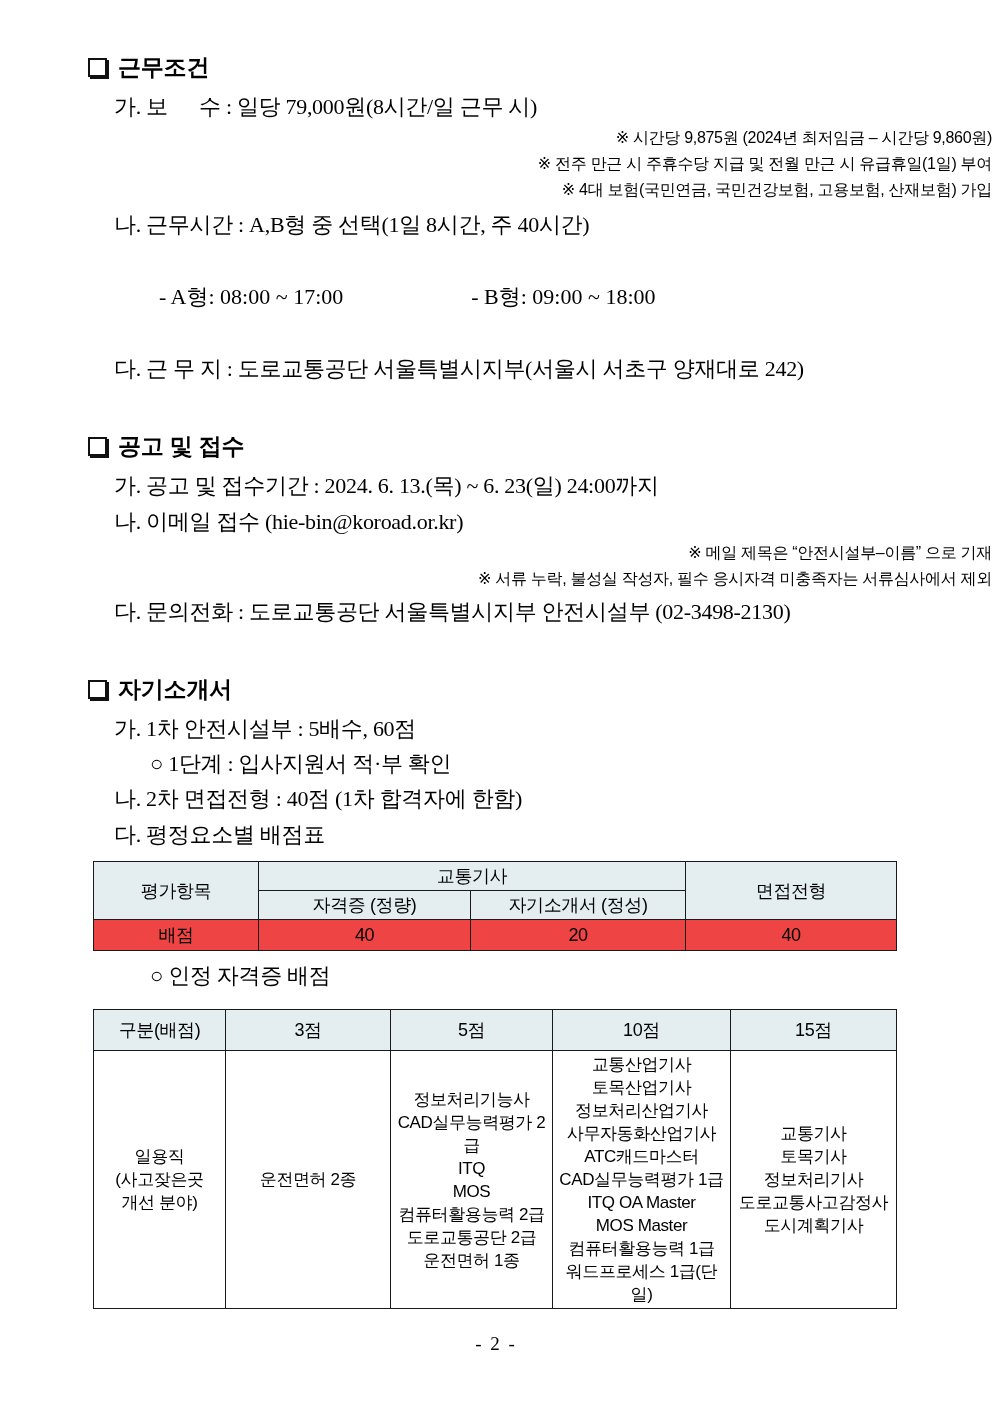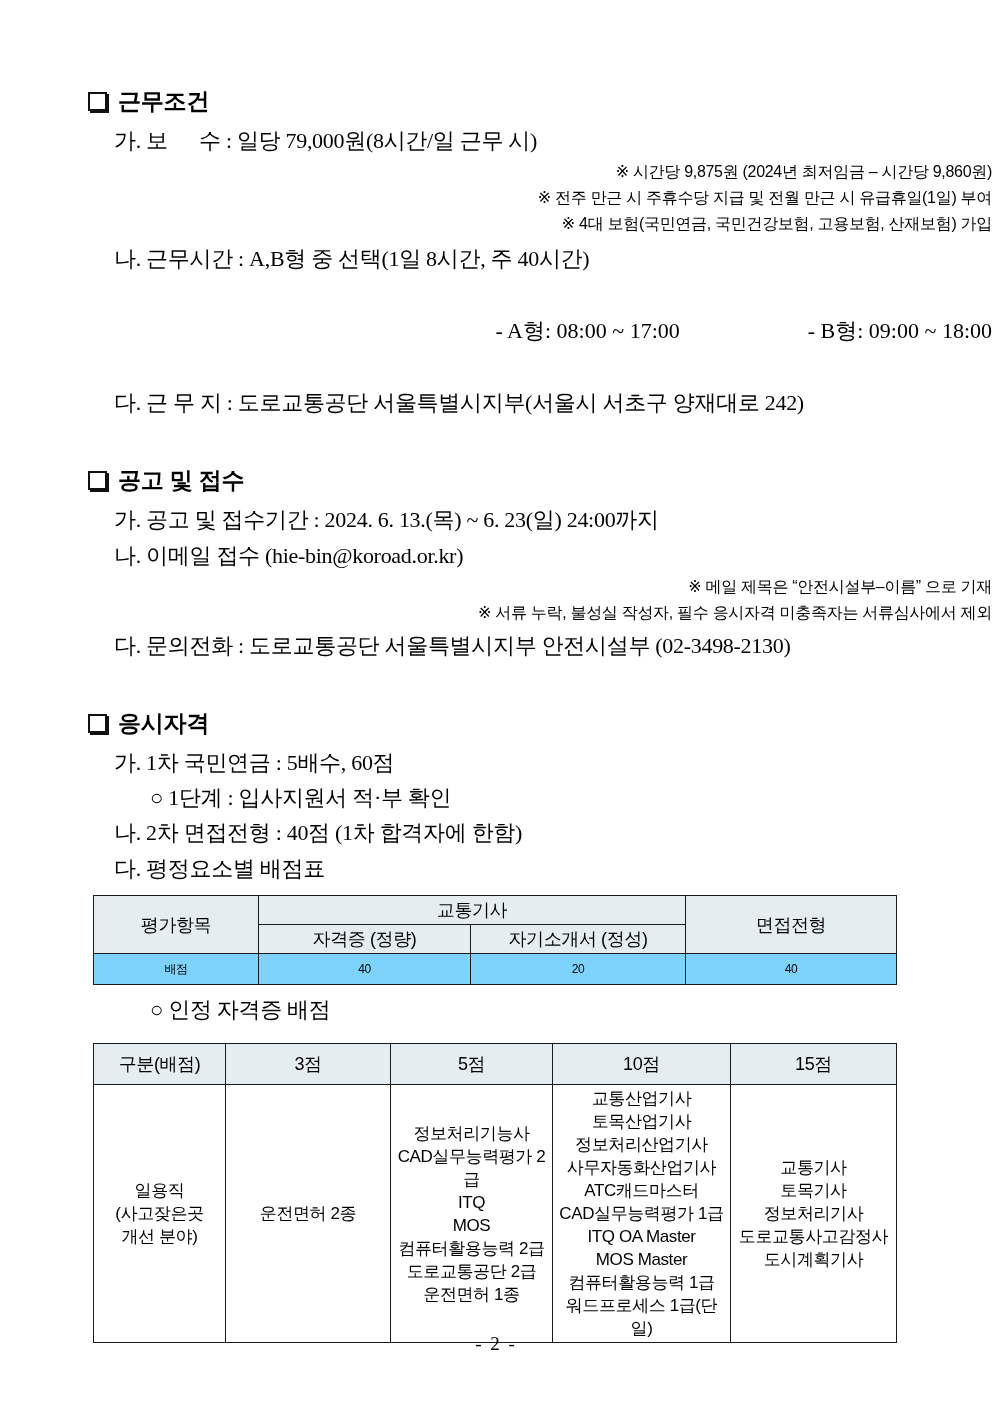--- a/index.html
+++ b/index.html
@@ -70,21 +70,20 @@
     line-height: 26px;
     letter-spacing: -0.3px;
     white-space: pre;
     text-align: right;
   }
   .two-col {
     margin-left: 126px;
     font-size: 22px;
     line-height: 36px;
     white-space: pre;
-    text-align: right;
   }
   .two-col .gap { display: inline-block; width: 128px; }
 
   
   table.grid {
     border-collapse: collapse;
     margin-left: 93px;
     table-layout: fixed;
     font-family: "Liberation Sans", "DejaVu Sans", sans-serif;
     letter-spacing: -0.4px;
@@ -95,22 +94,22 @@
     vertical-align: middle;
     font-weight: normal;
     padding: 2px 2px;
   }
   .hdr {
     background: #e4eef0;
     font-size: 18px;
     font-weight: normal;
   }
   .cellval {
-    font-size: 12px;
-    background: #7dd3fc;
+    font-size: 18px;
+    background: #ef4444;
   }
 
   
   #table-score { width: 803px; }
   #table-score .r1 { height: 27px; }
   #table-score .r2 { height: 28px; }
   #table-score .r3 { height: 31px; }
 
   
   #table-cert { width: 803px; margin-top: 16px; }
@@ -132,21 +131,21 @@
     font-size: 19px;
     letter-spacing: 2px;
     font-family: "Liberation Serif", "DejaVu Serif", serif;
   }
 </style>
 </head>
 <body>
 
 <div class="page">
 
-  <div class="section" style="padding-top:86px;">
+  <div class="section" style="padding-top:52px;">
     <div class="sec-head">
       <span class="chk"></span>
       <span>근무조건</span>
     </div>
     <div class="lvl1" style="margin-top:6px;">가. 보      수 : 일당 79,000원(8시간/일 근무 시)</div>
     <div class="note">※ 시간당 9,875원 (2024년 최저임금 – 시간당 9,860원)</div>
     <div class="note">※ 전주 만근 시 주휴수당 지급 및 전월 만근 시 유급휴일(1일) 부여</div>
     <div class="note">※ 4대 보험(국민연금, 국민건강보험, 고용보험, 산재보험) 가입</div>
     <div class="lvl1" style="margin-top:4px;">나. 근무시간 : A,B형 중 선택(1일 8시간, 주 40시간)</div>
     <div class="two-col">
@@ -163,23 +162,23 @@
     <div class="lvl1" style="margin-top:6px;">가. 공고 및 접수기간 : 2024. 6. 13.(목) ~ 6. 23(일) 24:00까지</div>
     <div class="lvl1">나. 이메일 접수 (hie-bin@koroad.or.kr)</div>
     <div class="note">※ 메일 제목은 “안전시설부–이름” 으로 기재</div>
     <div class="note">※ 서류 누락, 불성실 작성자, 필수 응시자격 미충족자는 서류심사에서 제외</div>
     <div class="lvl1" style="margin-top:2px;">다. 문의전화 : 도로교통공단 서울특별시지부 안전시설부 (02-3498-2130)</div>
   </div>
 
   <div class="section" style="margin-top:44px;">
     <div class="sec-head">
       <span class="chk"></span>
-      <span>응시자격</span>
-    </div>
-    <div class="lvl1" style="margin-top:6px;">가. 1차 국민연금 : 5배수, 60점</div>
+      <span>자기소개서</span>
+    </div>
+    <div class="lvl1" style="margin-top:6px;">가. 1차 안전시설부 : 5배수, 60점</div>
     <div class="lvl2">○ 1단계 : 입사지원서 적·부 확인</div>
     <div class="lvl1">나. 2차 면접전형 : 40점 (1차 합격자에 한함)</div>
     <div class="lvl1">다. 평정요소별 배점표</div>
   </div>
 
   <table class="grid" id="table-score" style="margin-top:8px;">
     <colgroup>
       <col style="width:165px">
       <col style="width:212px">
       <col style="width:215px">

